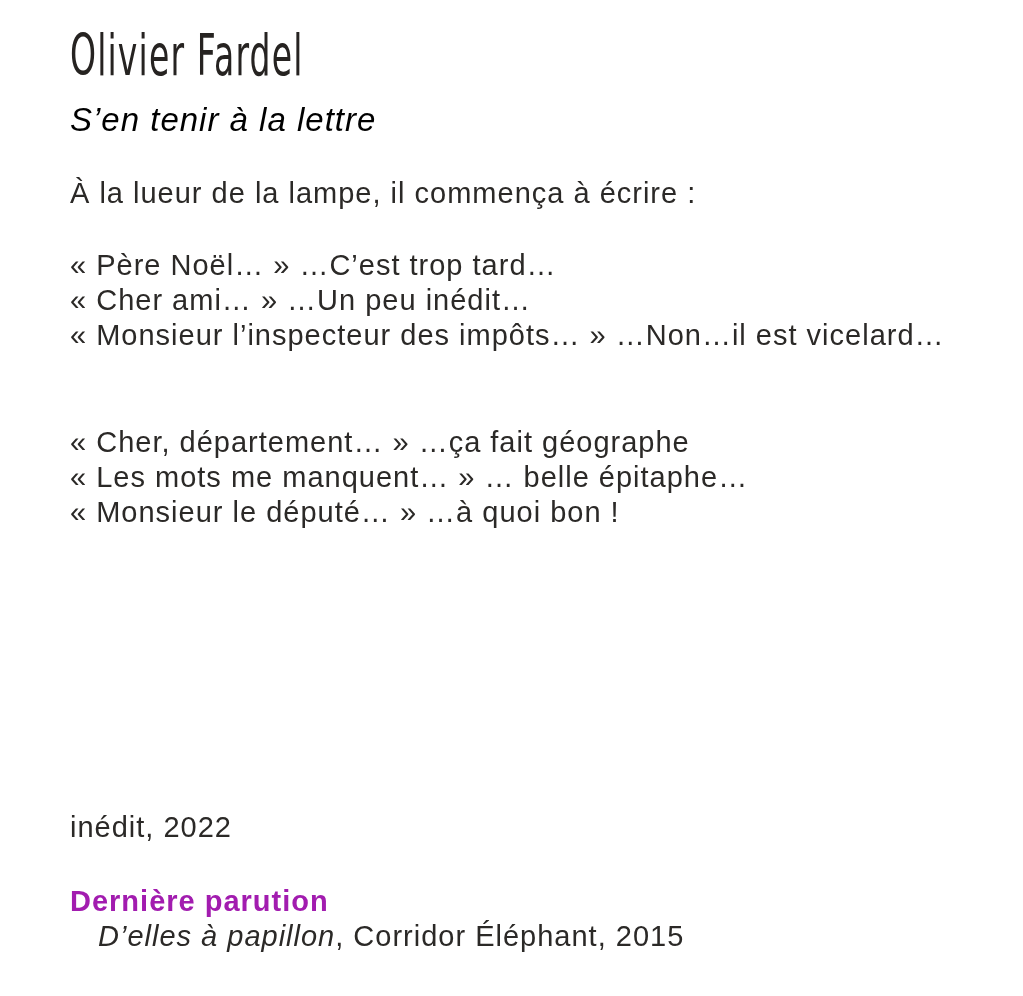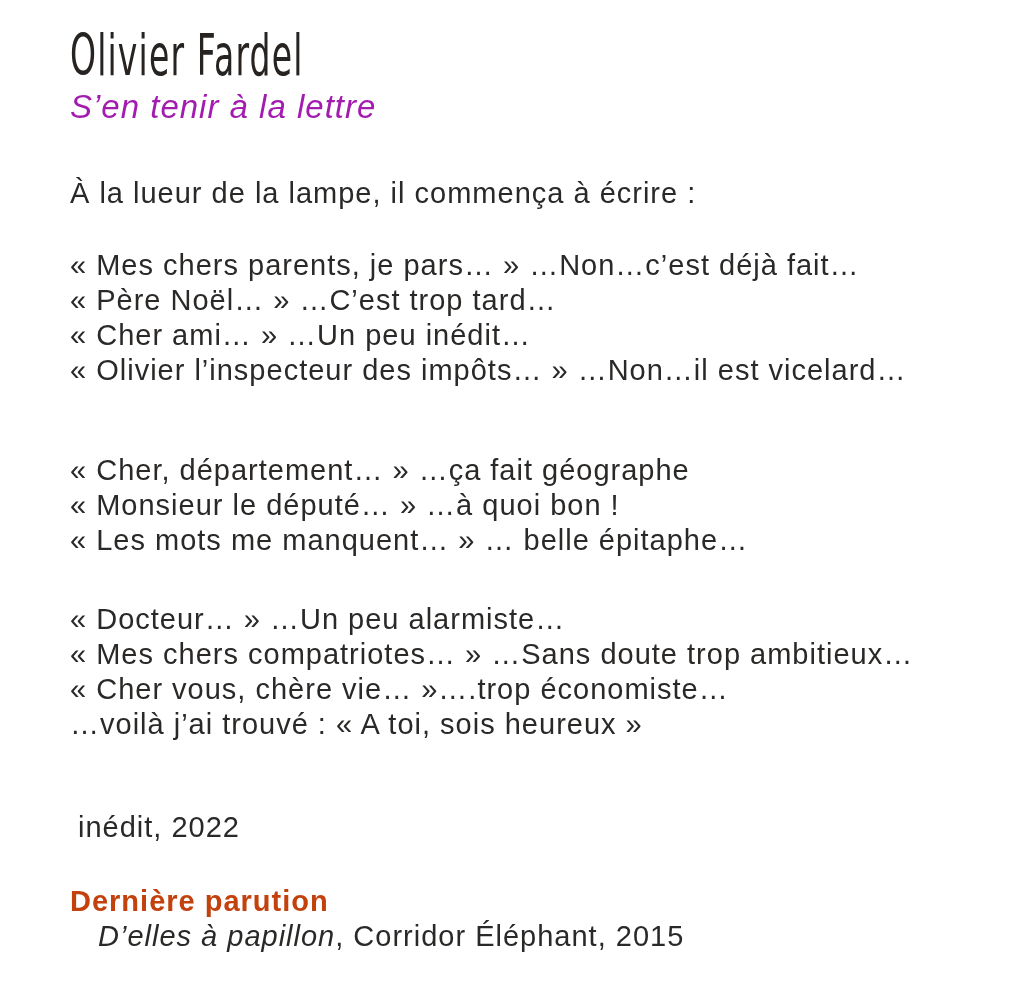--- a/index.html
+++ b/index.html
@@ -26,77 +26,70 @@
     font-size: 57px;
     line-height: 1;
     letter-spacing: 2px;
     color: #262321;
     transform: scaleX(0.58);
     transform-origin: 0 0;
     font-weight: 400;
   }
   .work-title {
     position: absolute;
-    top: 86px;
+    top: 99px;
     left: 70px;
     font-size: 33px;
     line-height: 42px;
     font-style: italic;
     font-weight: 400;
     letter-spacing: 1px;
-    color: #a21caf;
+    color: #000000;
     white-space: nowrap;
   }
   .bodytext {
     font-size: 29px;
     line-height: 35px;
     letter-spacing: 1px;
     color: #2b2927;
     white-space: nowrap;
   }
   .intro   { position: absolute; top: 176px; left: 70px; }
   .stanza  { position: absolute; left: 70px; }
   .stanza-1 { top: 248px; }
-  .stanza-2 { top: 425px; margin-top: 28px; }
+  .stanza-2 { top: 425px; }
   .stanza-3 { top: 602px; }
-  .credit  { position: absolute; top: 810px; left: 78px; }
+  .credit  { position: absolute; top: 810px; left: 70px; }
   .footer  { position: absolute; top: 884px; left: 70px; }
-  .pub-heading { font-weight: 700; color: #c2410c; }
+  .pub-heading { font-weight: 700; color: #a21caf; }
   .pub-work { font-style: italic; margin-left: 28px; }
 </style>
 </head>
 <body>
 
 <div class="page">
 
   <h1 class="author"><span class="condensed">Olivier Fardel</span></h1>
 
   <h2 class="work-title">S’en tenir à la lettre</h2>
 
   <p class="bodytext intro">À la lueur de la lampe, il commença à écrire :</p>
 
   <div class="bodytext stanza stanza-1">
-    <div class="line">« Mes chers parents, je pars… » …Non…c’est déjà fait…</div>
     <div class="line">« Père Noël… » …C’est trop tard…</div>
     <div class="line">« Cher ami… » …Un peu inédit…</div>
-    <div class="line">« Olivier l’inspecteur des impôts… » …Non…il est vicelard…</div>
+    <div class="line">« Monsieur l’inspecteur des impôts… » …Non…il est vicelard…</div>
   </div>
 
   <div class="bodytext stanza stanza-2">
     <div class="line">« Cher, département… » …ça fait géographe</div>
+    <div class="line">« Les mots me manquent… » … belle épitaphe…</div>
     <div class="line">« Monsieur le député… » …à quoi bon !</div>
-    <div class="line">« Les mots me manquent… » … belle épitaphe…</div>
   </div>
 
-  <div class="bodytext stanza stanza-3">
-    <div class="line">« Docteur… » …Un peu alarmiste…</div>
-    <div class="line">« Mes chers compatriotes… » …Sans doute trop ambitieux…</div>
-    <div class="line">« Cher vous, chère vie… »….trop économiste…</div>
-    <div class="line">…voilà j’ai trouvé : « A toi, sois heureux »</div>
-  </div>
 
   <p class="bodytext credit">inédit, 2022</p>
 
   <div class="bodytext footer">
     <div class="pub-heading">Dernière parution</div>
     <div class="pub-line"><span class="pub-work">D’elles à papillon</span><span>, Corridor Éléphant, 2015</span></div>
   </div>
 
 </div>
 

